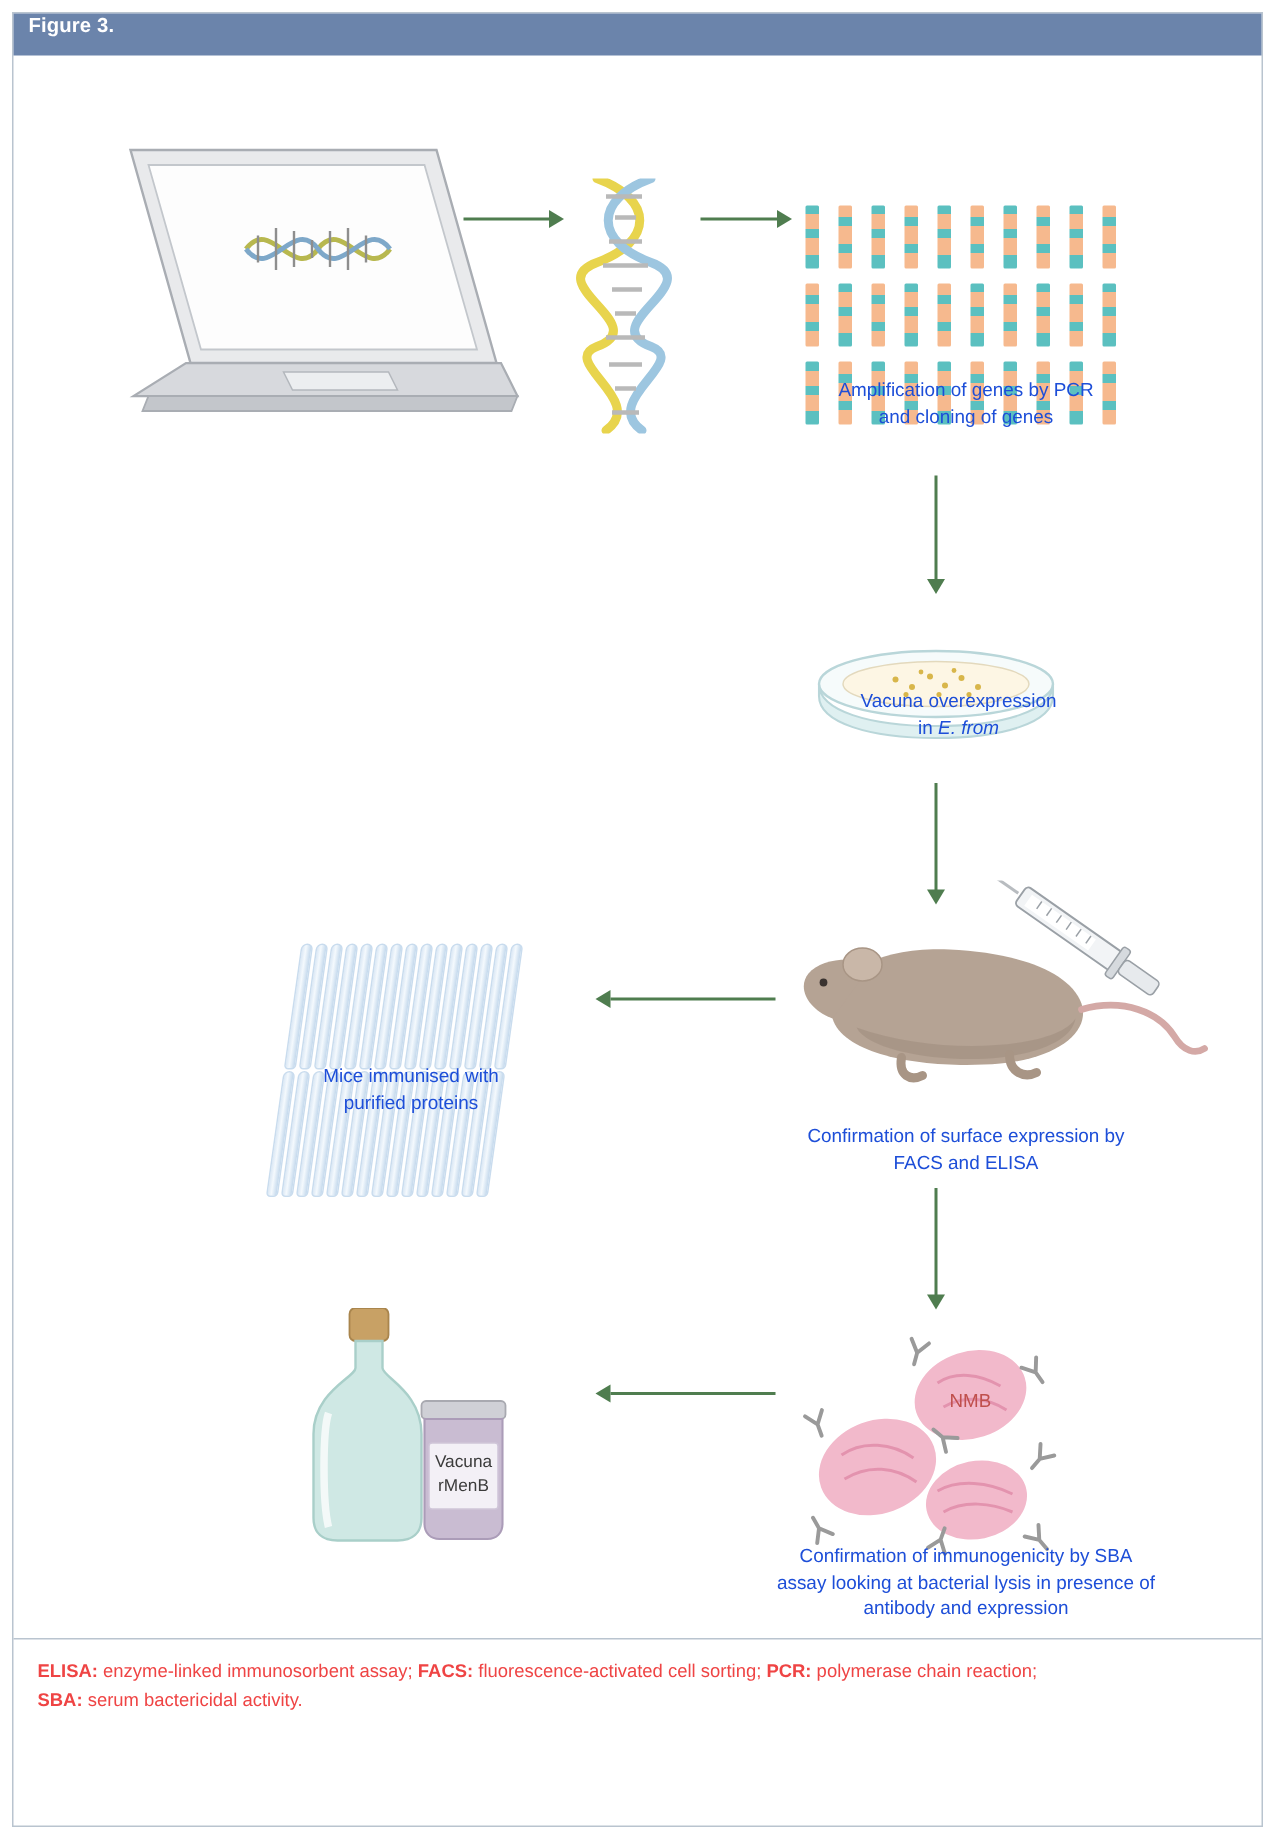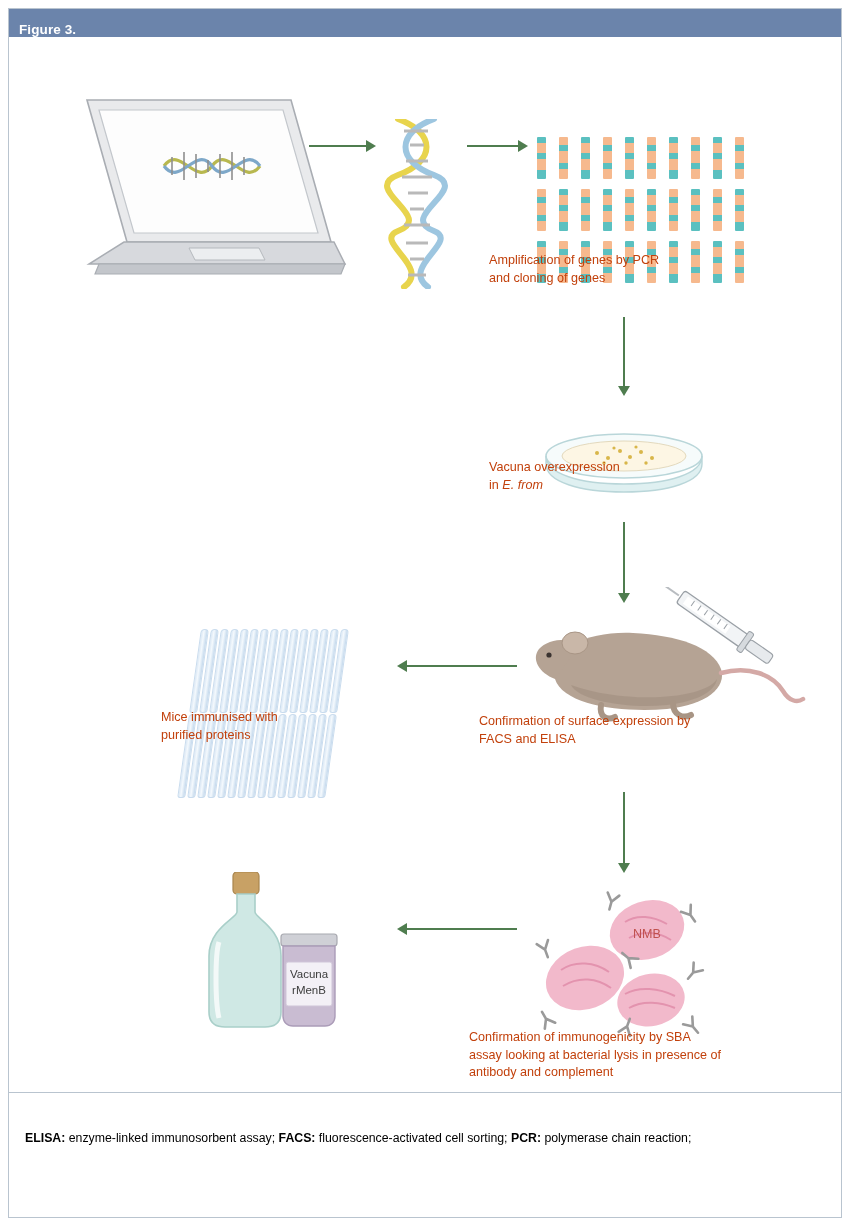--- a/index.html
+++ b/index.html
@@ -29,21 +29,21 @@
   }
   .title-bar {
     position: absolute;
     left: 9px;
     top: 9px;
     width: 832px;
     height: 28px;
     background: #6b84ab;
     color: #ffffff;
     display: flex;
-    align-items: flex-end;
+    align-items: flex-start;
     box-sizing: border-box;
     padding-left: 10px;
   }
   .title-bar .t-label {
     font-size: 13.5px;
     font-weight: bold;
     letter-spacing: 0.1px;
   }
   .title-bar .t-text {
     font-size: 13.5px;
@@ -64,34 +64,33 @@
     left: 9px;
     top: 1092px;
     width: 832px;
     height: 126px;
     border-top: 1px solid #b9c4cf;
     box-sizing: border-box;
     padding: 12px 16px 0 16px;
   }
   .caption-line {
     font-size: 12.3px;
-    color: #000000;
+    color: #ef4444;
     line-height: 19px;
-    margin-top: 24px;
   }
   .caption-line b { font-weight: bold; }
   .caption-line i { font-style: italic; }
   .caption-line sup { font-size: 8.5px; vertical-align: super; }
 
   .node-label {
     position: absolute;
-    text-align: left;
+    text-align: center;
     font-size: 12.6px;
     line-height: 17.5px;
-    color: #c2410c;
+    color: #1d4ed8;
   }
 
   
   .arrow {
     position: absolute;
     background: #4f7d4f;
   }
   .arrow.h { height: 2px; }
   .arrow.v { width: 2px; }
   .arrow-head {
@@ -336,21 +335,21 @@
       <circle cx="32" cy="68" r="2.6" fill="#3a3330"></circle>
 
       <ellipse cx="58" cy="56" rx="13" ry="11" fill="#c9b7a8" stroke="#a89585" stroke-width="1"></ellipse>
 
       <path d="M84 118 C82 130, 90 134, 98 130" fill="none" stroke="#a89585" stroke-width="6" stroke-linecap="round"></path>
       <path d="M156 116 C156 128, 166 132, 174 128" fill="none" stroke="#a89585" stroke-width="6" stroke-linecap="round"></path>
 
       <path d="M204 86 C232 78, 256 88, 266 104 C272 114, 280 116, 286 112" fill="none" stroke="#d4a9a6" stroke-width="4.5" stroke-linecap="round"></path>
     </svg>
 
-    <div class="node-label" style="left:470px; top:676px; width:330px; white-space:pre-line;">Confirmation of surface expression by
+    <div class="node-label" style="left:470px; top:712px; width:330px; white-space:pre-line;">Confirmation of surface expression by
 FACS and ELISA</div>
 
     <div class="arrow h" style="left:398px; top:628px; width:110px;"></div>
     <div class="arrow-head left" style="left:388px; top:623px;"></div>
 
     <div class="art tubes" style="transform: skewX(-8deg);">
       <div class="tube-row">
         <div class="tube"></div>
           <div class="tube"></div>
           <div class="tube"></div>
@@ -379,21 +378,21 @@
           <div class="tube"></div>
           <div class="tube"></div>
           <div class="tube"></div>
           <div class="tube"></div>
           <div class="tube"></div>
           <div class="tube"></div>
           <div class="tube"></div>
       </div>
     </div>
 
-    <div class="node-label" style="left:152px; top:672px; width:250px; white-space:pre-line;">Mice immunised with
+    <div class="node-label" style="left:140px; top:672px; width:250px; white-space:pre-line;">Mice immunised with
 purified proteins</div>
 
     <div class="arrow v" style="left:614px; top:755px; height:72px;"></div>
     <div class="arrow-head down" style="left:609px; top:826px;"></div>
 
     <svg class="art bact" width="190" height="160" viewBox="0 0 190 160">
 
       <ellipse cx="118" cy="48" rx="38" ry="29" fill="#f2b9cb" transform="rotate(-18 118 48)"></ellipse>
       <ellipse cx="56" cy="96" rx="40" ry="31" fill="#f2b9cb" transform="rotate(-20 56 96)"></ellipse>
       <ellipse cx="122" cy="118" rx="34" ry="26" fill="#f2b9cb" transform="rotate(-12 122 118)"></ellipse>
@@ -431,21 +430,21 @@
         <g transform="translate(160,140) rotate(-40)">
             <path d="M0 14 L0 6 M0 6 L-6 -2 M0 6 L6 -2"></path>
           </g>
       </g>
     </svg>
 
     <div class="nmb-label" style="left:624px; top:890px;">NMB</div>
 
     <div class="node-label" style="left:460px; top:992px; width:350px; white-space:pre-line;">Confirmation of immunogenicity by SBA
 assay looking at bacterial lysis in presence of
-antibody and complement</div>
+antibody and expression</div>
 
     <div class="arrow h" style="left:398px; top:891px; width:110px;"></div>
     <div class="arrow-head left" style="left:388px; top:886px;"></div>
 
     <svg class="art bottles" width="175" height="160" viewBox="0 0 175 160">
 
       <rect x="44" y="0" width="26" height="22" rx="4" fill="#c8a165" stroke="#a9854d" stroke-width="1.2"></rect>
       <path d="M48 22 L66 22 L66 40 C66 46, 92 56, 92 84 L92 140 C92 150, 86 155, 76 155 L36 155 C26 155, 20 150, 20 140 L20 84 C20 56, 48 46, 48 40 Z" fill="#cfe8e4" stroke="#a9cfc9" stroke-width="1.6"></path>
       <path d="M30 70 C26 82, 26 130, 30 146" fill="none" stroke="#ffffff" stroke-width="5" opacity="0.75"></path>
 
@@ -456,15 +455,18 @@
       <text x="120" y="122" font-family="Liberation Sans, sans-serif" font-size="11.5" fill="#3b3b3b" text-anchor="middle">rMenB</text>
     </svg>
 
 
   </div>
 
   <div class="caption-area">
     <div class="caption-line">
       <b>ELISA:</b><span> enzyme-linked immunosorbent assay; </span><b>FACS:</b><span> fluorescence-activated cell sorting; </span><b>PCR:</b><span> polymerase chain reaction;</span>
     </div>
+    <div class="caption-line">
+      <b>SBA:</b><span> serum bactericidal activity.</span>
+    </div>
   </div>
 
 </div>
 
 </body></html>

